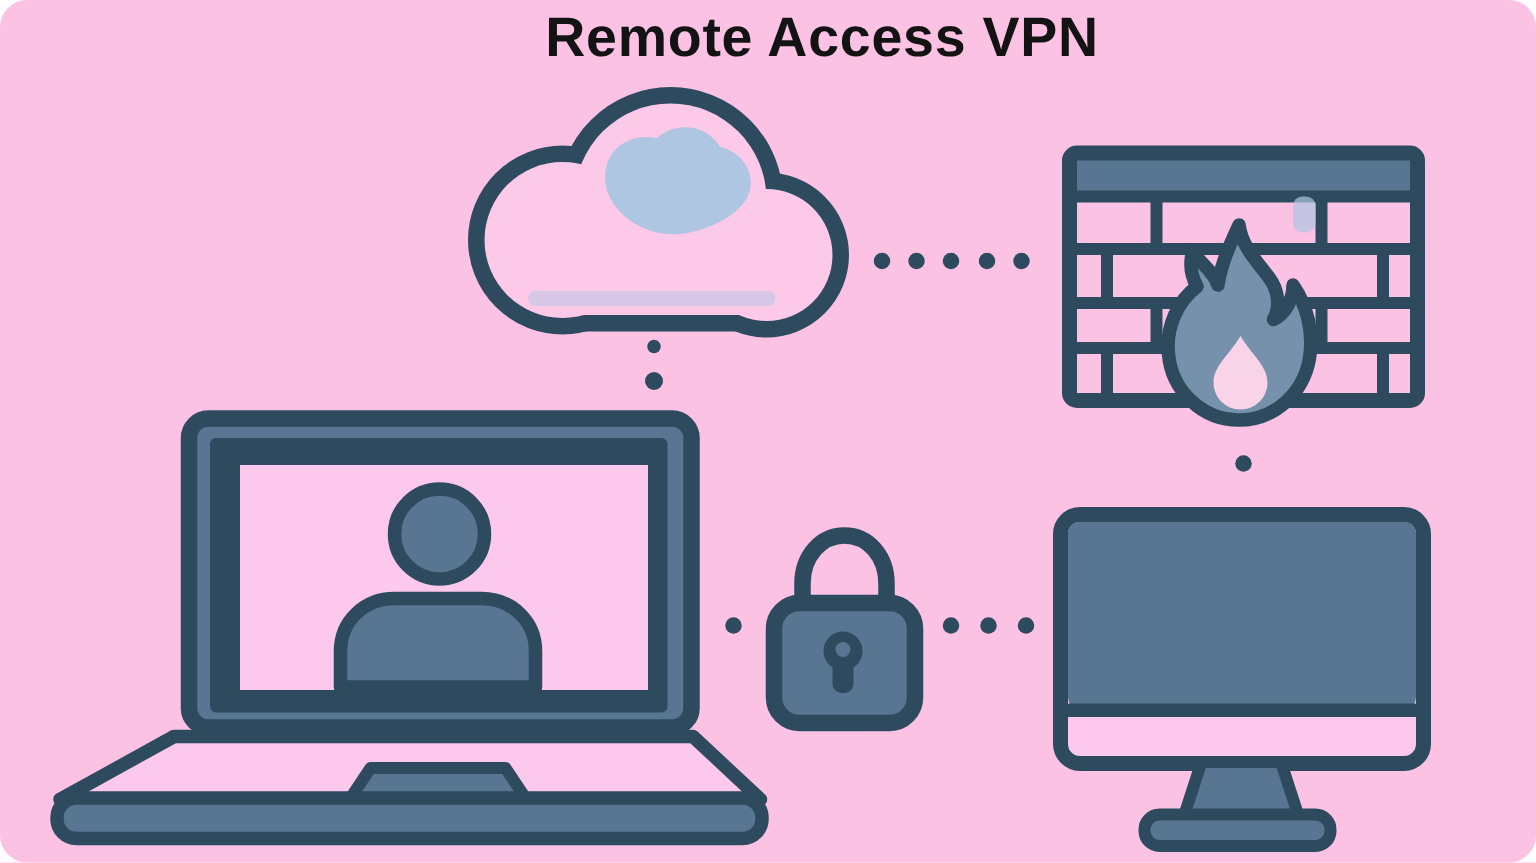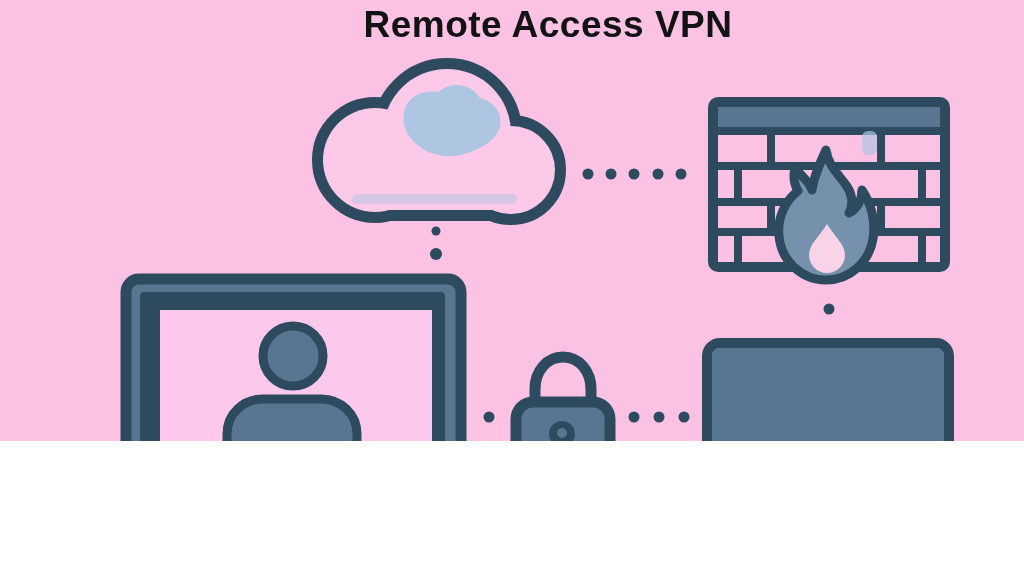--- a/index.html
+++ b/index.html
@@ -1,23 +1,24 @@
 <!DOCTYPE html>
 <html style="--background: #fcc2e4; --outline: #2e4a5f; --fill-primary: #587691; --fill-flame: #7591ac; --flame-core: #f9d4e8; --cloud-fill: #fcc9e9; --cloud-patch: #aec6e2; --screen-pink: #fcc9ec; --title-text: #131313;"><head>
 <meta charset="utf-8">
 <title>Remote Access VPN</title>
 <style>
   html, body { margin: 0; padding: 0; }
   body { font-family: "Liberation Sans", sans-serif; }
   .stage {
     position: relative;
     width: 1024px;
-    height: 441px;
+    height: 575px;
     overflow: hidden;
     background: var(--background, #fcc2e4);
+    border-radius: 18px;
   }
   .title {
     position: absolute;
     left: 36px;
     right: -36px;
     top: 4px;
     margin: 0;
     text-align: center;
     font-family: "Liberation Sans", sans-serif;
     font-weight: bold;

